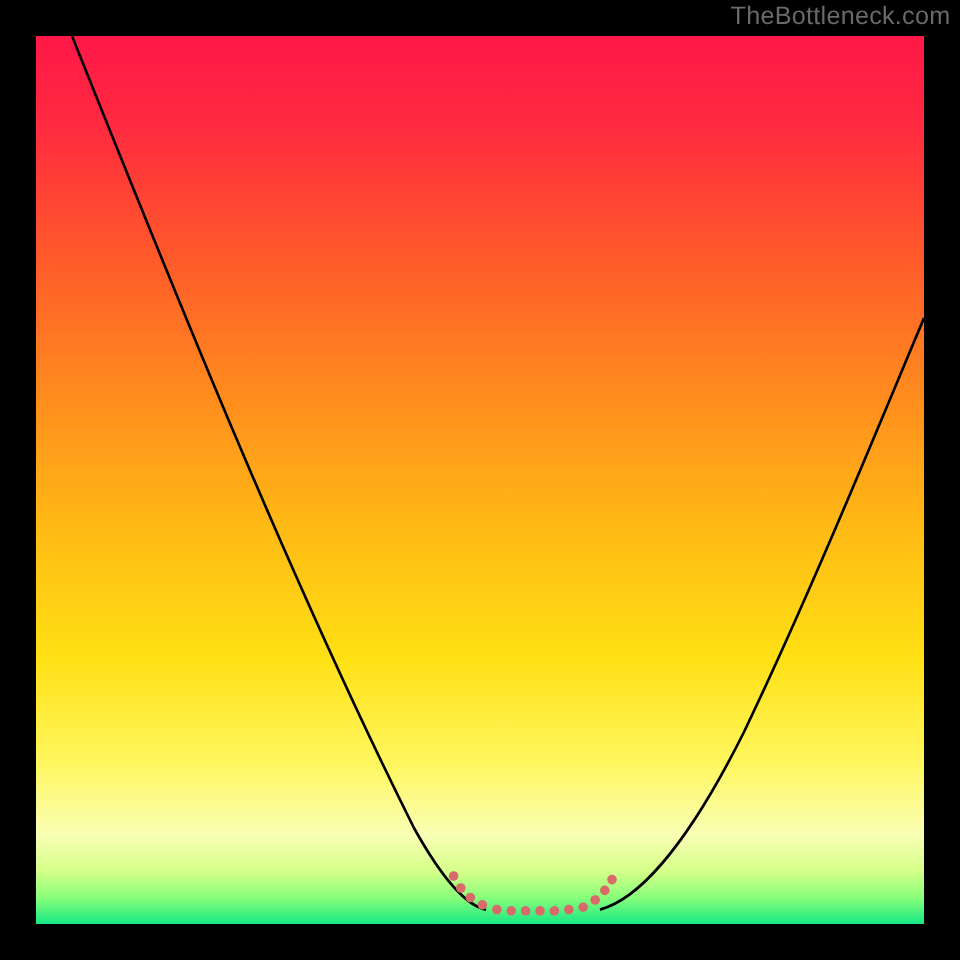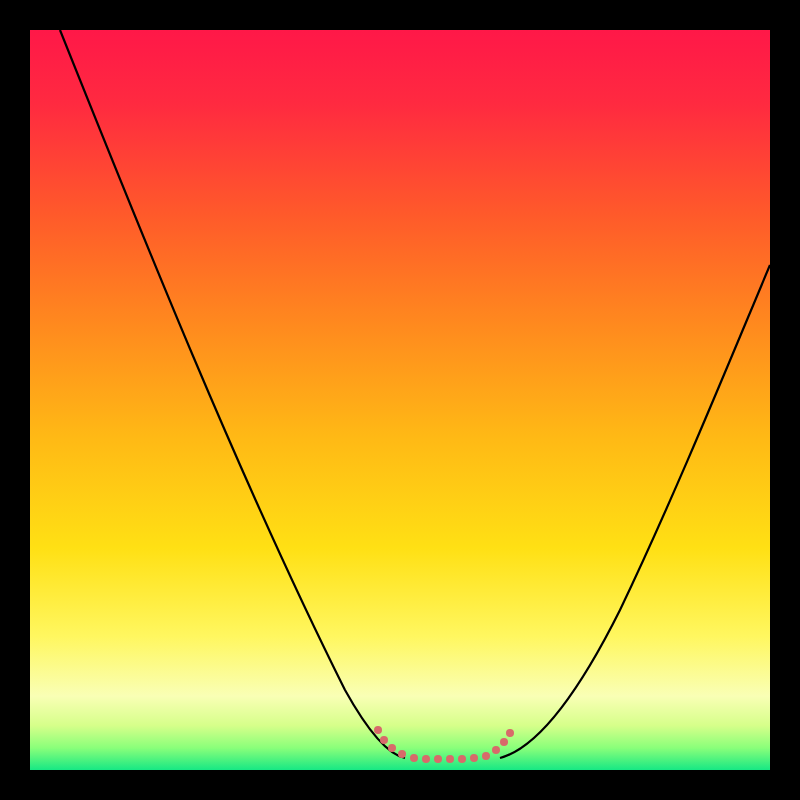--- a/index.html
+++ b/index.html
@@ -45,20 +45,21 @@
   .dots {
     position: absolute;
     inset: 0;
     pointer-events: none;
   }
 </style>
 </head>
 <body>
 <div class="container">
 
+  <div class="watermark">TheBottleneck.com</div>
 
   <div class="plot">
 
     <svg class="gradient" viewBox="0 0 740 740" preserveAspectRatio="none">
       <defs>
         <linearGradient id="heat" x1="0" y1="0" x2="0" y2="1">
           <stop offset="0%" stop-color="#ff1848"></stop>
           <stop offset="10%" stop-color="#ff2a40"></stop>
           <stop offset="25%" stop-color="#ff5a2a"></stop>
           <stop offset="40%" stop-color="#ff8a1e"></stop>

